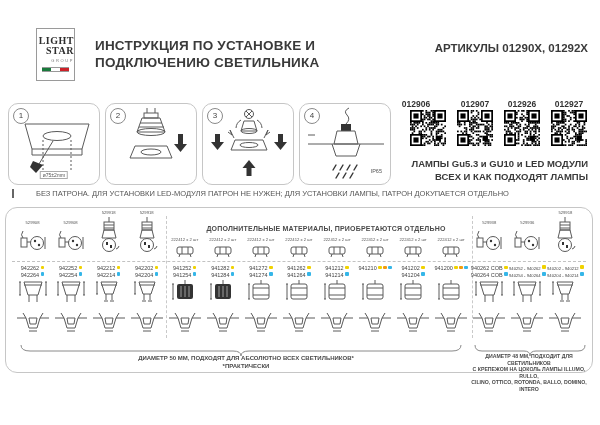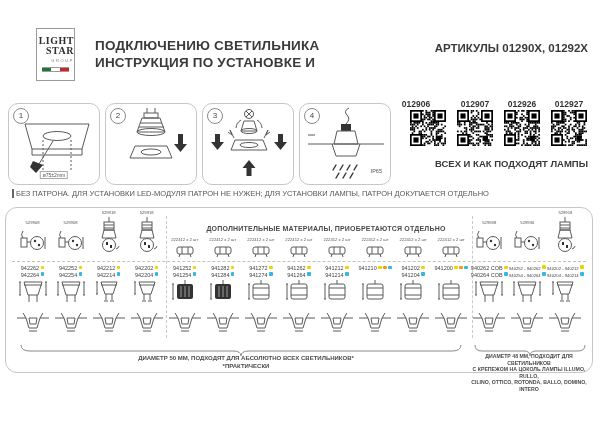--- a/index.html
+++ b/index.html
@@ -17,21 +17,21 @@
          letter-spacing:.2px;color:#3a3a3a;}
   #series{position:absolute;right:12px;top:40px;text-align:right;font-size:11.5px;font-weight:bold;line-height:16px;color:#3a3a3a;}
   
   .step{position:absolute;top:103px;width:92px;height:82px;border:1.5px solid #c6c6c6;border-radius:10px;box-sizing:border-box;background:#fff;}
   .stepnum{position:absolute;left:4px;top:4px;width:14px;height:14px;border:1px solid #8a8a8a;border-radius:50%;
            font-size:8px;line-height:14px;text-align:center;color:#444;}
   .step svg{position:absolute;left:0;top:0;}
   .dimlabel{position:absolute;left:50%;transform:translateX(-50%);bottom:5px;font-size:5px;color:#555;
             border:0.5px solid #aaa;padding:0 2px;background:#fff;white-space:nowrap;}
   .iplabel{position:absolute;right:8px;bottom:10px;font-size:5.5px;color:#555;}
-  #stripnote{position:absolute;left:12px;top:189px;border-left:2px solid #666;padding-left:2px;
+  #stripnote{position:absolute;left:12px;top:189px;border-left:2px solid #666;padding-left:22px;
              font-size:7.5px;color:#555;white-space:nowrap;}
   
   .qrlabel{position:absolute;top:99px;width:36px;text-align:center;font-size:8.5px;font-weight:bold;color:#333;}
   .qr{position:absolute;top:110px;width:36px;height:36px;}
   #lampsinfo{position:absolute;right:12px;top:157px;text-align:right;font-size:9.5px;font-weight:bold;line-height:13px;color:#3a3a3a;}
   
   #compat{position:absolute;left:5px;top:207px;width:588px;height:166px;border:1.5px solid #c6c6c6;
           border-radius:12px;box-sizing:border-box;background:#fff;}
   #compat-title{position:absolute;left:120px;width:400px;top:17px;text-align:center;
                 font-size:7px;font-weight:bold;color:#4a4a4a;letter-spacing:.2px;}
@@ -65,22 +65,22 @@
     <div class="l1">LIGHT</div>
     <div class="l2">STAR</div>
     <div class="l3">GROUP</div>
     <div class="flag">
         <span id="fg" style="background: rgb(26, 122, 60);"></span>
         <span id="fw" style="background: rgb(255, 255, 255);"></span>
         <span id="fr" style="background: rgb(204, 34, 41);"></span>
       </div>
   </div>
   <div id="title">
+    <div>ИНСТРУКЦИЯ ПО УСТАНОВКЕ И</div>
     <div>ПОДКЛЮЧЕНИЮ СВЕТИЛЬНИКА</div>
-    <div>ИНСТРУКЦИЯ ПО УСТАНОВКЕ И</div>
   </div>
   <div id="series">
     <div>АРТИКУЛЫ 01290X, 01292X</div>
   </div>
 
   <div class="step" style="left:8px">
     <div class="stepnum">1</div>
     <svg width="92" height="82" viewBox="0 0 92 82">
       <polygon class="sline" points="16,20 80,20 73,45 23,45"></polygon>
       <polyline class="sline" points="23,45 23,51 73,51 73,45"></polyline>
@@ -776,20 +776,21 @@
           <rect x="30" y="2" width="10" height="10" fill="#fff"></rect>
           <rect x="32" y="4" width="6" height="6" fill="#000"></rect>
           <rect x="0" y="28" width="14" height="14"></rect>
           <rect x="2" y="30" width="10" height="10" fill="#fff"></rect>
           <rect x="4" y="32" width="6" height="6" fill="#000"></rect>
           <rect x="30" y="30" width="6" height="6"></rect>
         </svg></div>
     </div>
 
   <div id="lampsinfo">
+    <div>ЛАМПЫ Gu5.3 и GU10 и LED МОДУЛИ</div>
     <div>ВСЕХ И КАК ПОДХОДЯТ ЛАМПЫ</div>
   </div>
 
   <div id="compat">
     <div id="compat-title">ДОПОЛНИТЕЛЬНЫЕ МАТЕРИАЛЫ, ПРИОБРЕТАЮТСЯ ОТДЕЛЬНО</div>
     <div class="hsep"></div>
     <div class="vsep" style="left:160px"></div>
     <div class="vsep" style="left:466px"></div>
     <div id="cols">
         <div class="col">

